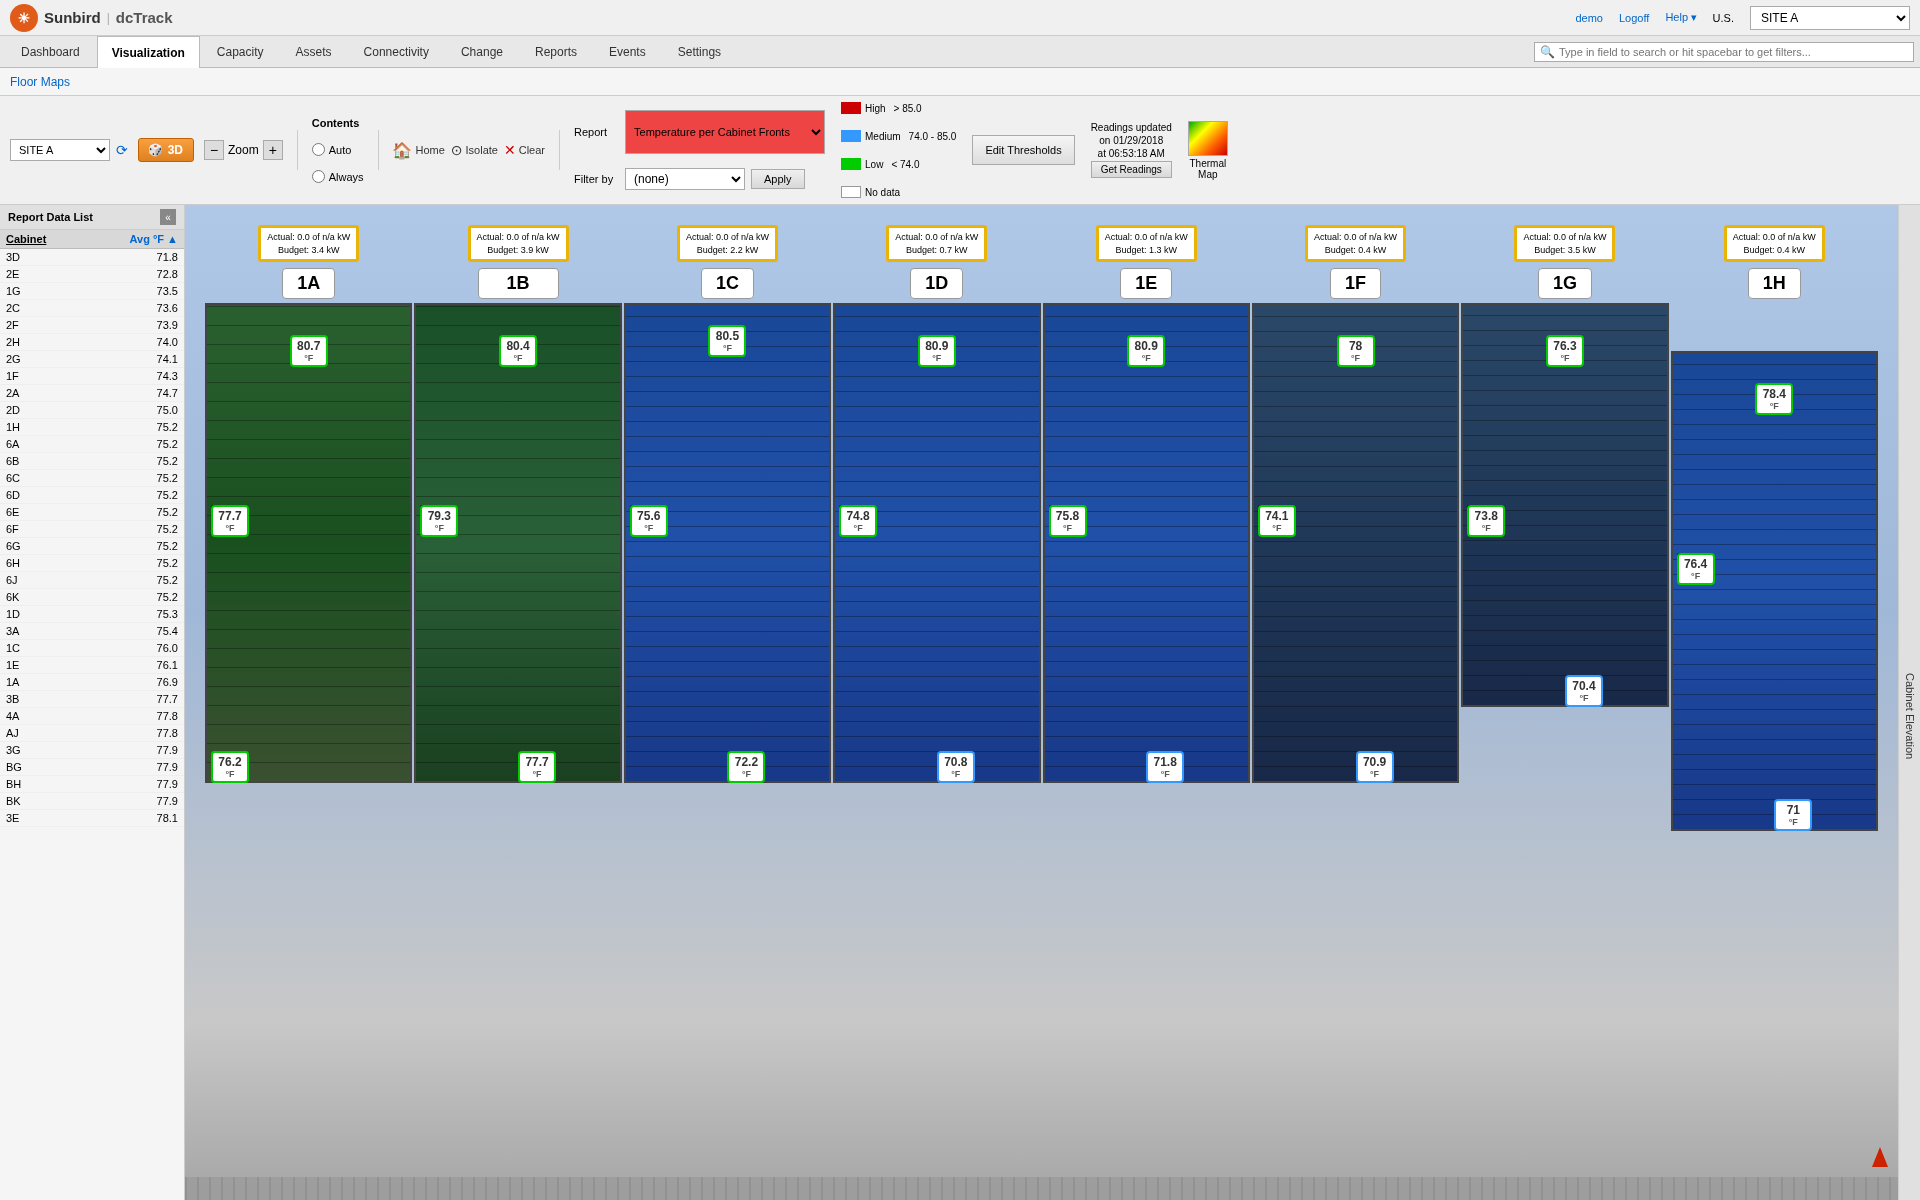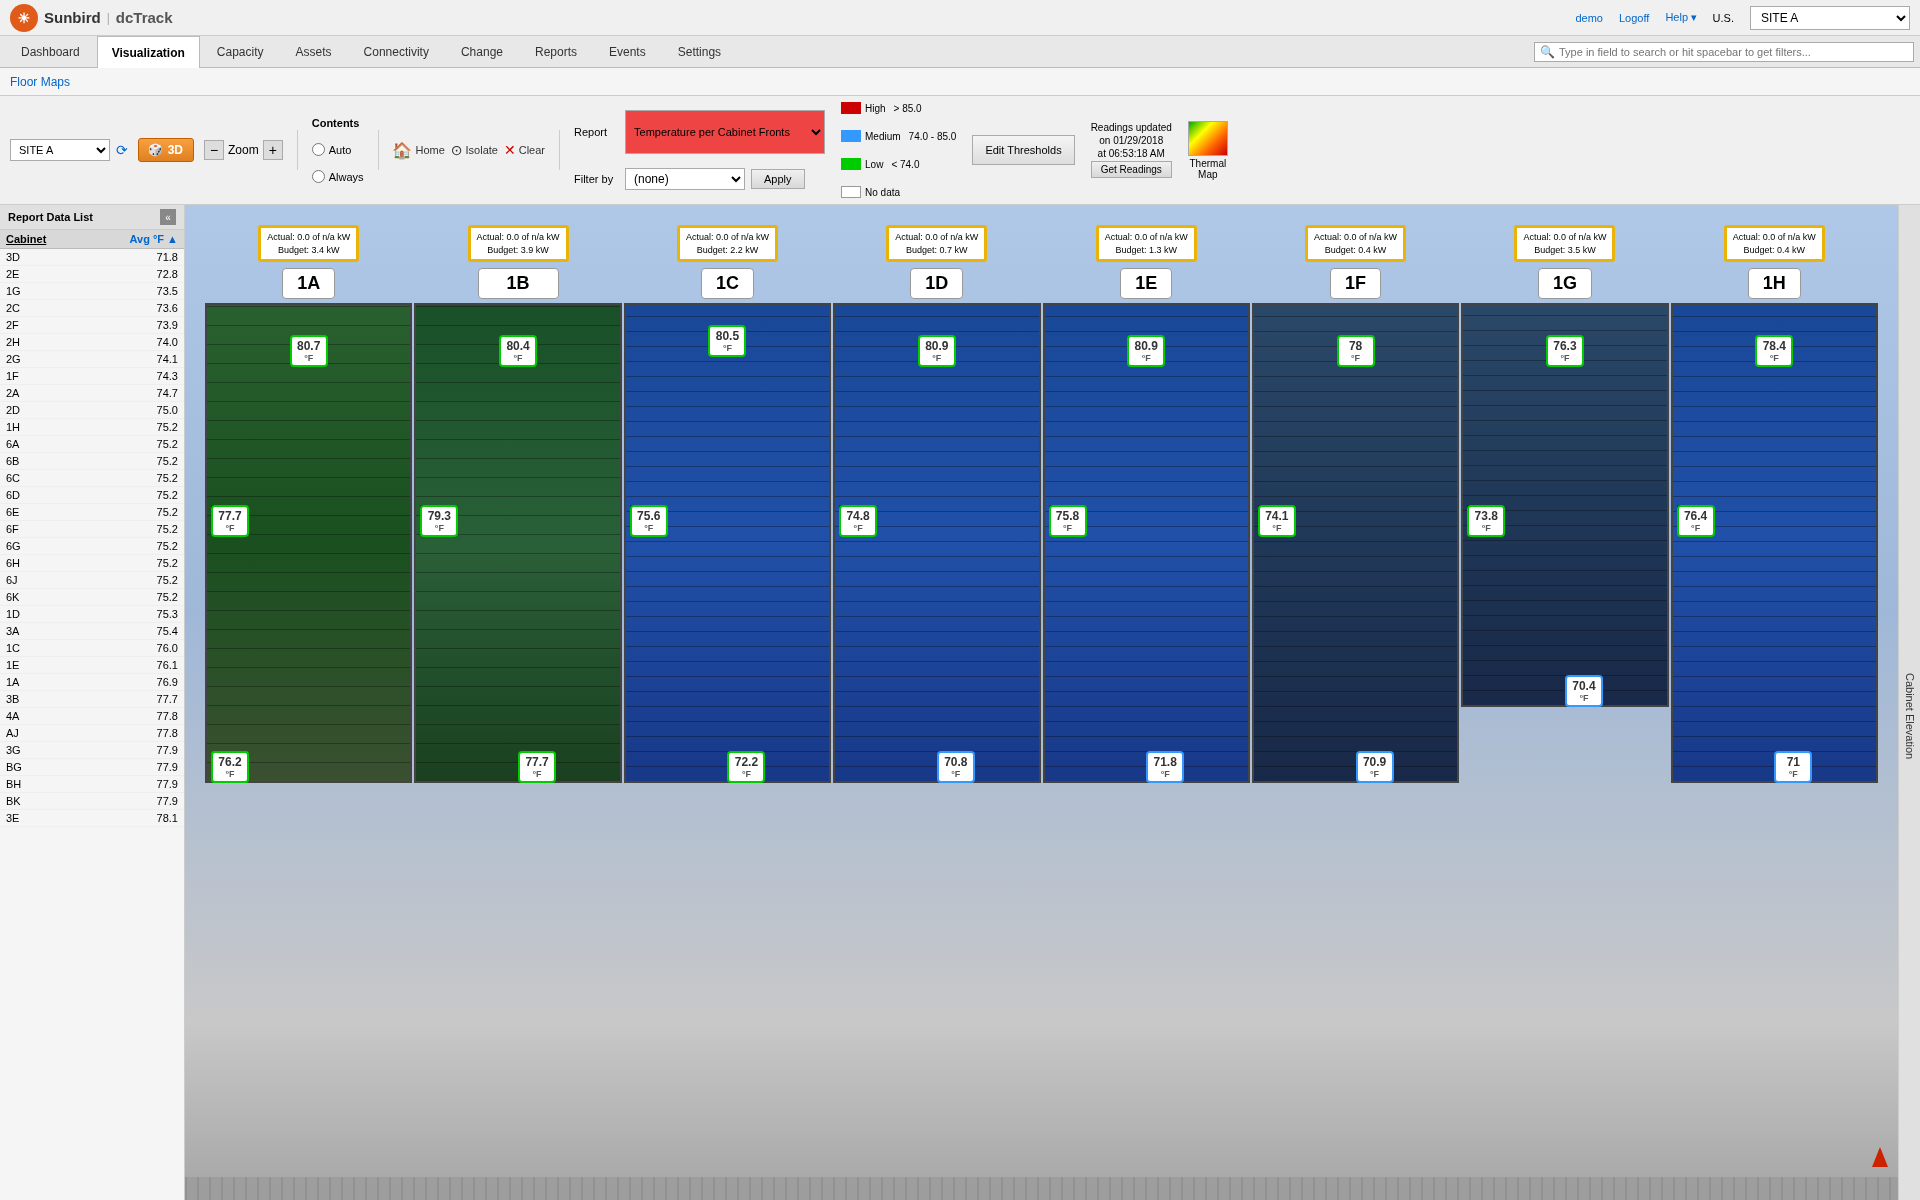--- a/index.html
+++ b/index.html
@@ -648,21 +648,21 @@
           </div>
         </div>
       </div>
 
       <div style="flex:1;display:flex;flex-direction:column;align-items:center;">
         <div class="cab-info">
           <div>Actual: 0.0 of n/a kW</div>
           <div>Budget: 0.4 kW</div>
         </div>
         <div style="font-weight:bold;font-size:18px;background:white;border:1px solid #999;border-radius:4px;padding:4px 14px;margin-bottom:4px">1H</div>
-        <div style="width:100%;height:480px;background:linear-gradient(180deg,#1a4898,#2050a8,#183888);position:relative;border:2px solid #444;">
+        <div style="width:100%;height:480px;background:linear-gradient(180deg,#1a4898,#2050a8,#183888);position:relative;border:2px solid #444;margin-top:48px;">
           <div style="position:absolute;inset:0;background:repeating-linear-gradient(0deg,transparent,transparent 14px,rgba(0,0,0,0.3) 14px,rgba(0,0,0,0.3) 15px)"></div>
           <div class="temp-badge" style="top:30px;left:50%;transform:translateX(-50%)">
             <div class="temp-val">78.4</div>
               <div class="temp-unit">°F</div>
           </div>
           <div style="position:absolute;top:200px;left:4px;display:flex;gap:2px">
             <div style="background:rgba(0,0,0,0.7);color:white;font-size:9px;padding:2px 3px;border-radius:2px">27<br>%</div>
             <div class="temp-badge">
               <div class="temp-val">76.4</div>
                 <div class="temp-unit">°F</div>

